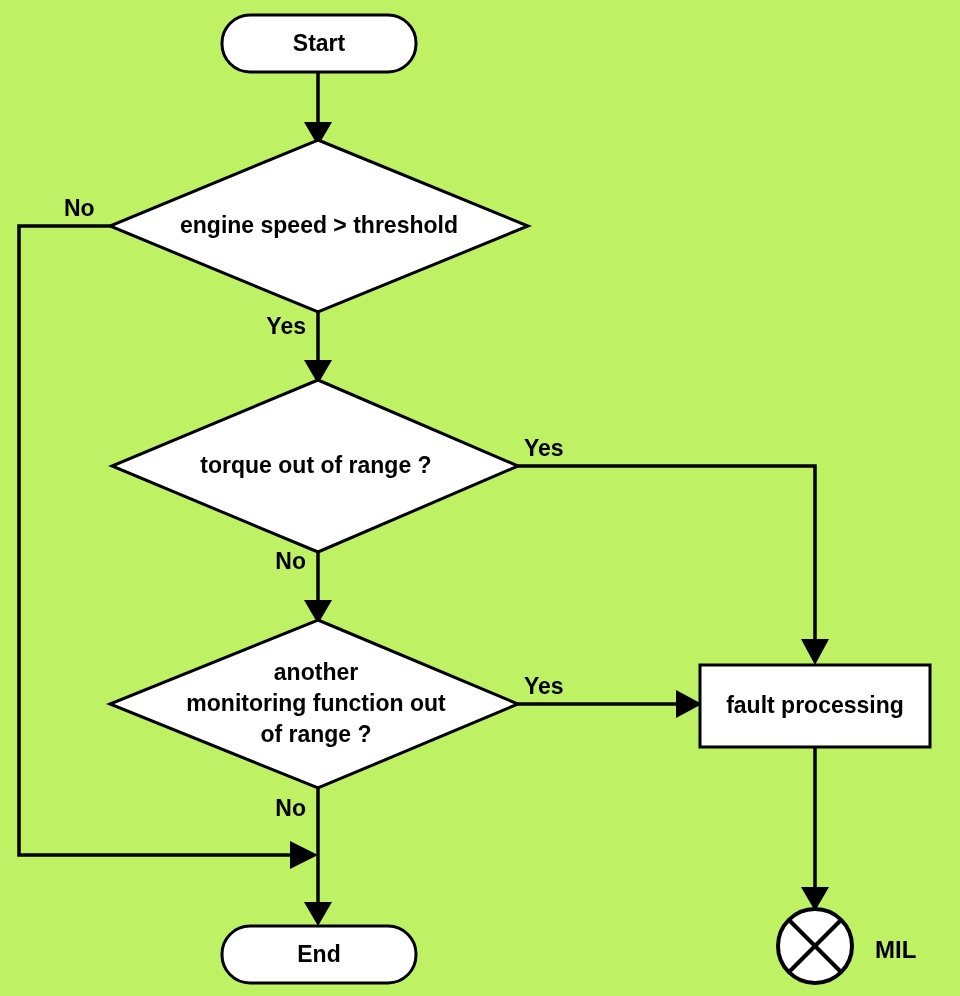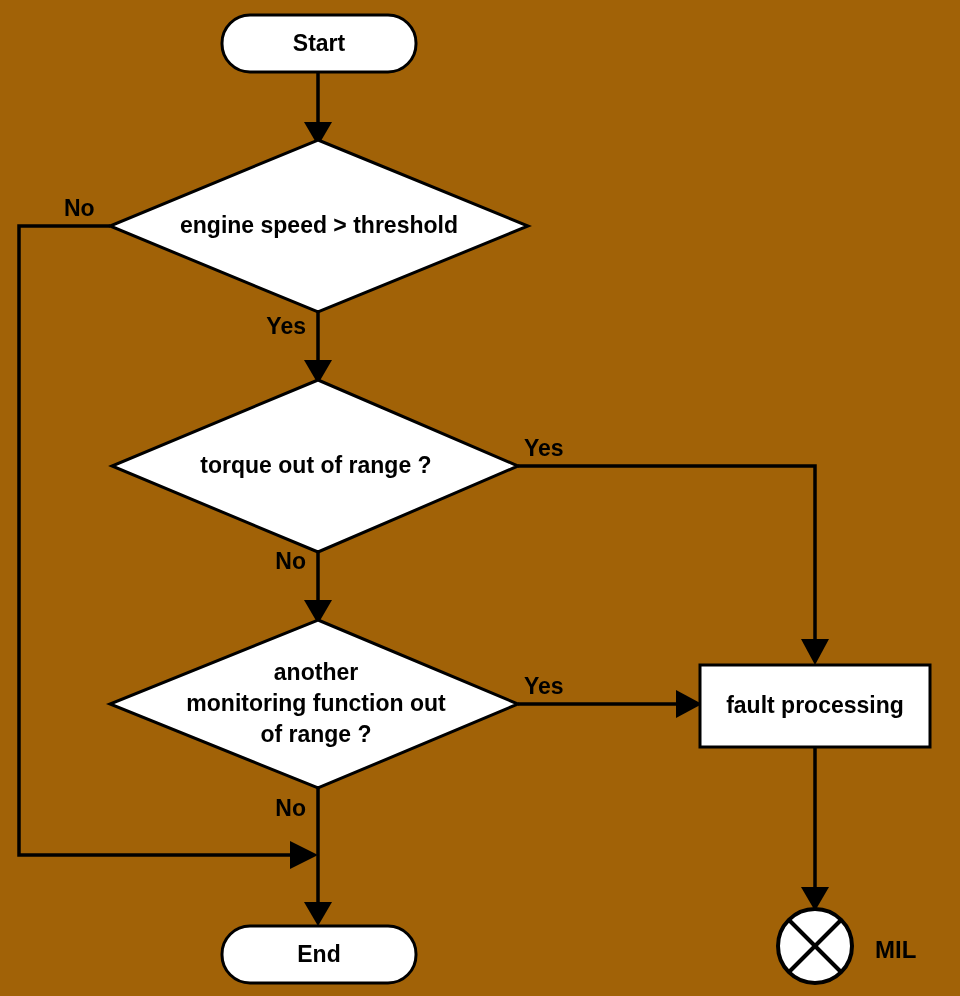--- a/index.html
+++ b/index.html
@@ -10,21 +10,21 @@
   body {
     width: 960px;
     height: 996px;
     font-family: "Liberation Sans", sans-serif;
     overflow: hidden;
   }
   #flowchart-root {
     position: relative;
     width: 960px;
     height: 996px;
-    background: #a16207;
+    background: #bef264;
   }
   svg#flow-svg {
     display: block;
     width: 960px;
     height: 996px;
   }
   .shape-outline {
     fill: #ffffff;
     stroke: #000000;
     stroke-width: 3;

